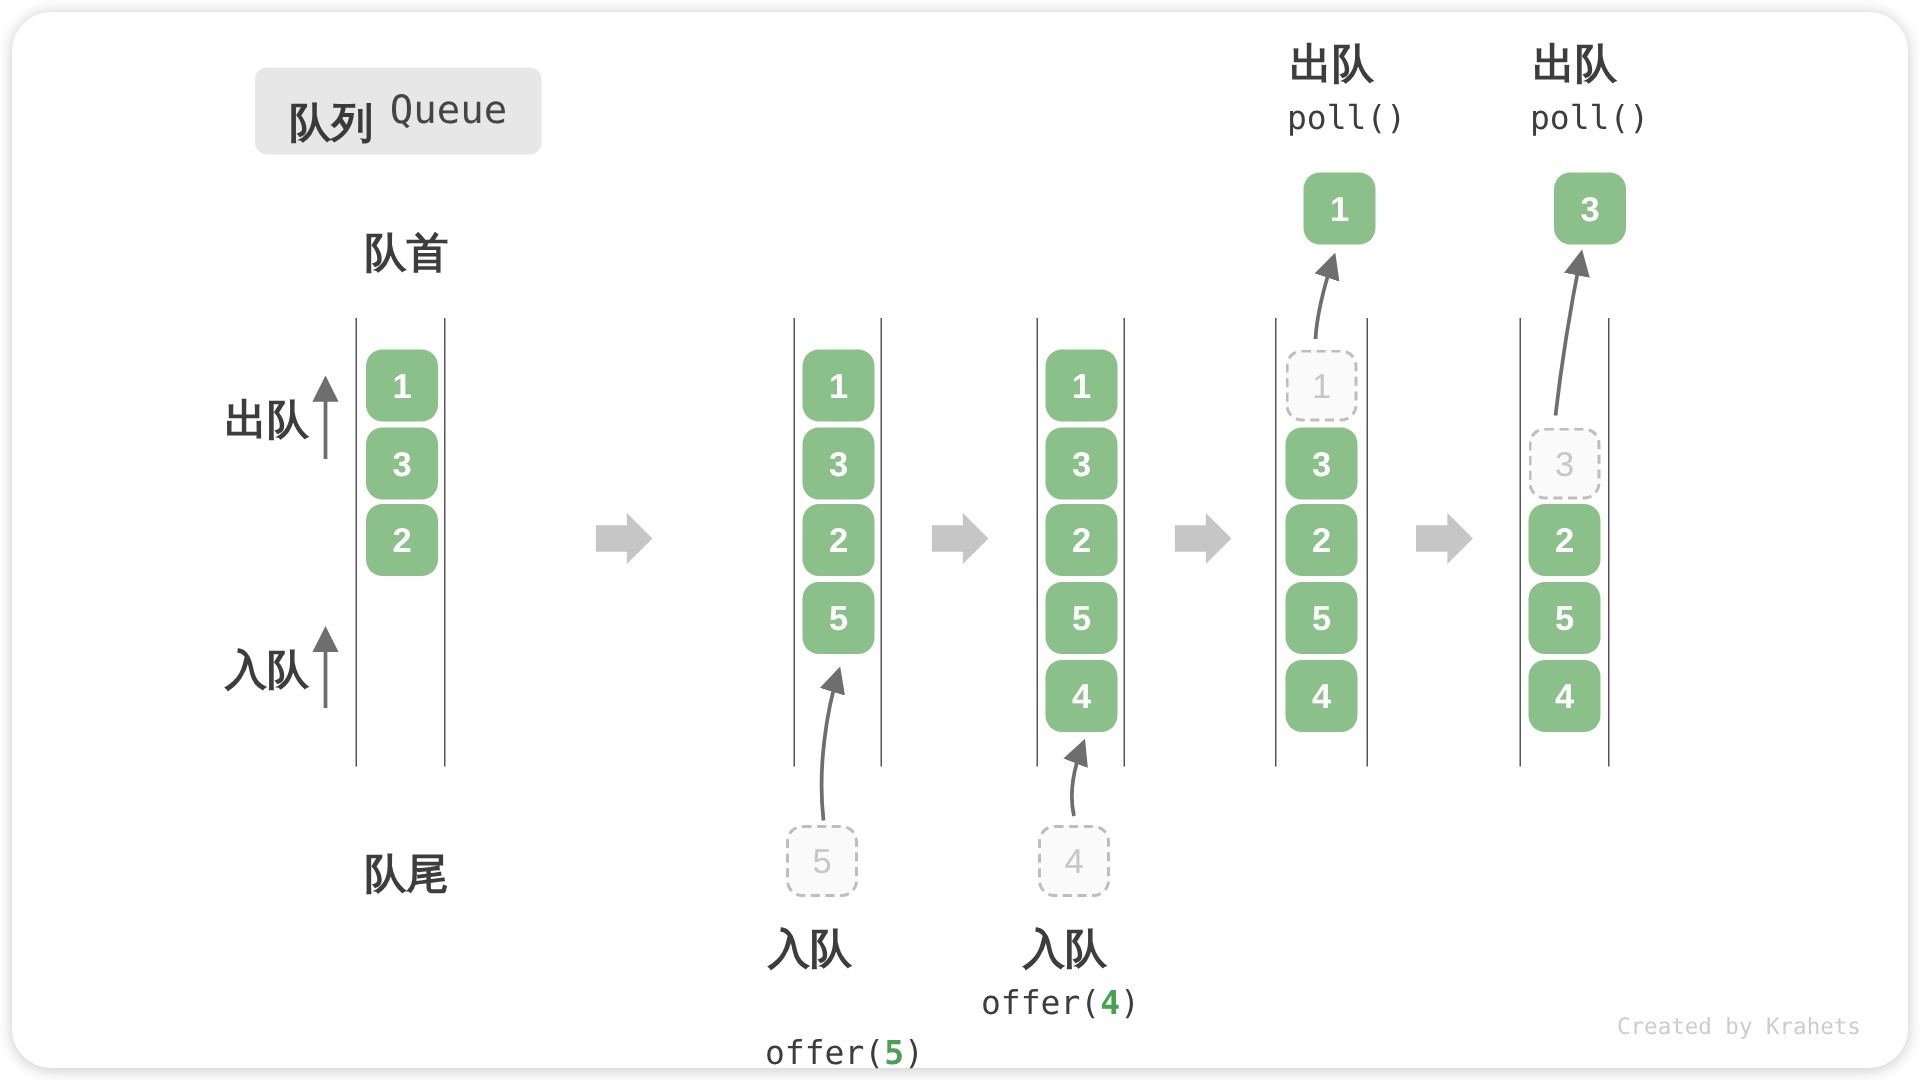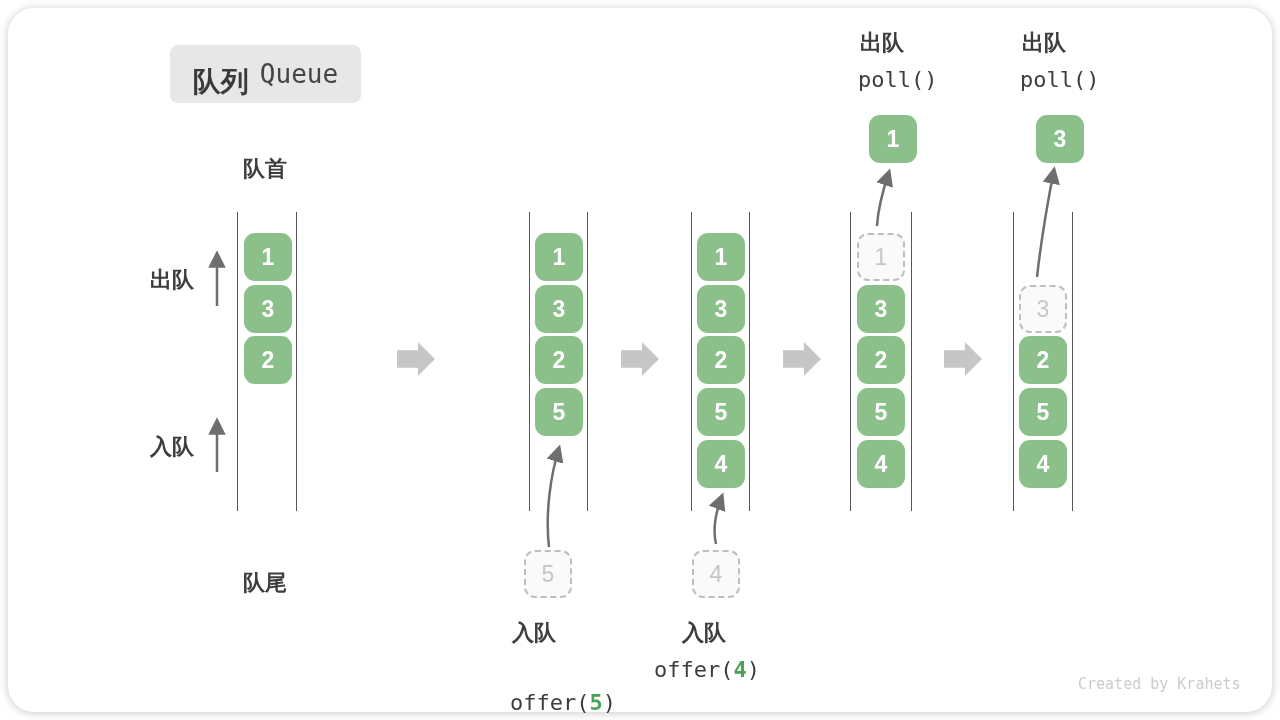--- a/index.html
+++ b/index.html
@@ -4,21 +4,21 @@
 <style>
   html,body{margin:0;padding:0;background:#ffffff;width:1280px;height:720px;overflow:hidden;}
   #canvas{position:relative;width:1280px;height:720px;font-family:"Liberation Sans","DejaVu Sans",sans-serif;}
   .abs{position:absolute;}
   .card{left:8px;top:8px;width:1264px;height:704px;background:#ffffff;border-radius:26px;
         box-shadow:0 1px 10px rgba(0,0,0,0.22);}
   .title-badge{left:170px;top:45px;width:191px;height:58px;background:#e7e7e7;border-radius:8px;
         display:flex;align-items:center;justify-content:center;gap:11px;}
   .title-zh{font-size:28px;font-weight:bold;color:#3a3a3a;margin-top:16px;}
   .title-en{font-family:"DejaVu Sans Mono","Liberation Mono",monospace;font-size:26px;color:#454545;}
-  .cjk{font-size:22px;font-weight:bold;color:#3d3d3d;line-height:26px;white-space:nowrap;}
+  .cjk{font-size:28px;font-weight:bold;color:#3d3d3d;line-height:26px;white-space:nowrap;}
   .mono{font-family:"DejaVu Sans Mono","Liberation Mono",monospace;font-size:22px;color:#3d3d3d;
         line-height:26px;white-space:nowrap;}
   .queue-col{top:212px;height:299px;border-left:1.5px solid #565656;border-right:1.5px solid #565656;}
   .gbox{width:48px;height:48px;border-radius:11px;background:#8cc08a;color:#ffffff;
         display:flex;align-items:center;justify-content:center;
         font-size:23px;font-weight:bold;}
   .ghost{width:48px;height:48px;border-radius:11px;border:2px dashed #bebebe;background:#fafafa;
         box-sizing:border-box;color:#c6c6c6;display:flex;align-items:center;justify-content:center;
         font-size:23px;}
   .blockarrow{width:38px;height:34px;background:#c6c6c6;

